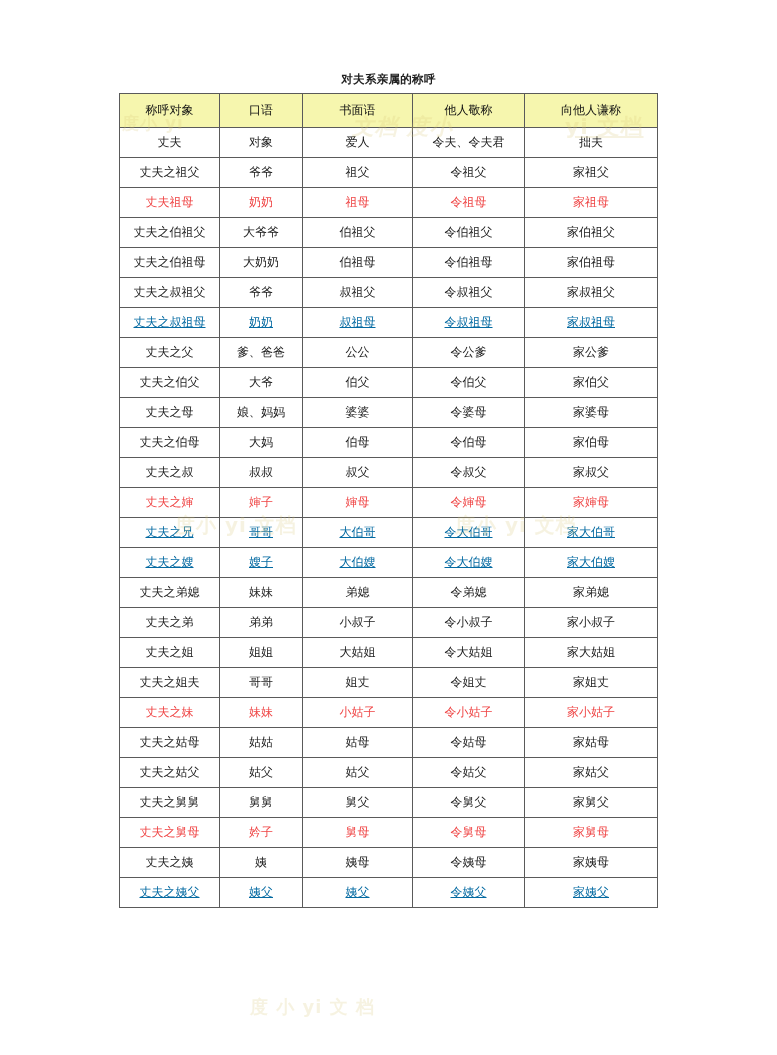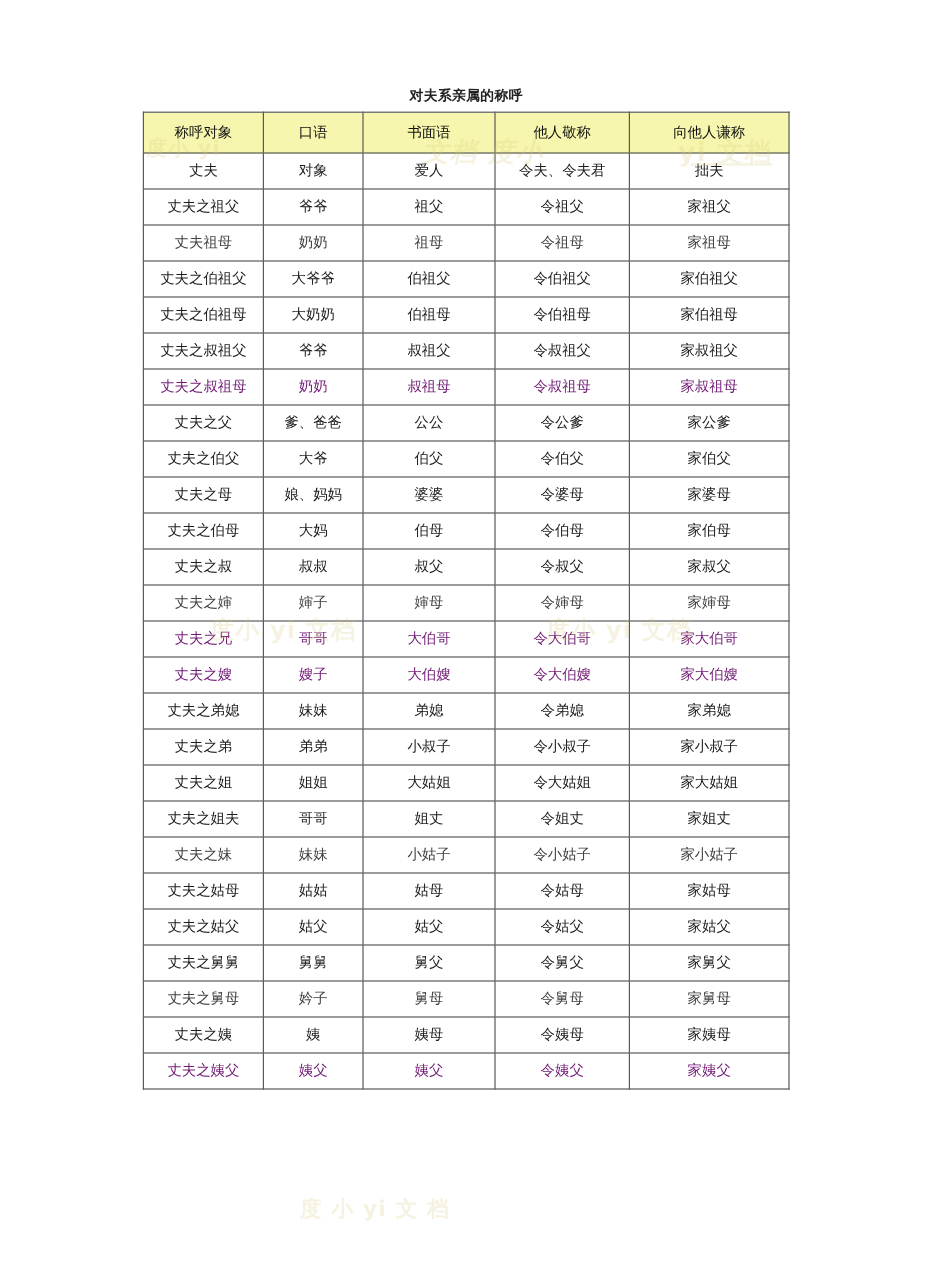--- a/index.html
+++ b/index.html
@@ -94,22 +94,22 @@
     font-size: 12px;
     color: #111111;
     border-color: #5a5a5a;
   }
   table.kinship tbody td {
     height: 29px;
     background: transparent;
   }
 
   
-  tbody tr.fade td { color: #701a75; }
-  tbody tr.fade-lite td { color: #404040; }
+  tbody tr.fade td { color: #0369a1; text-decoration: underline; }
+  tbody tr.fade-lite td { color: #ef4444; }
 </style>
 </head>
 <body>
 
 <div id="page">
 
   <div class="doc-title">对夫系亲属的称呼</div>
 
   <div class="table-wrap">
     <table class="kinship">

